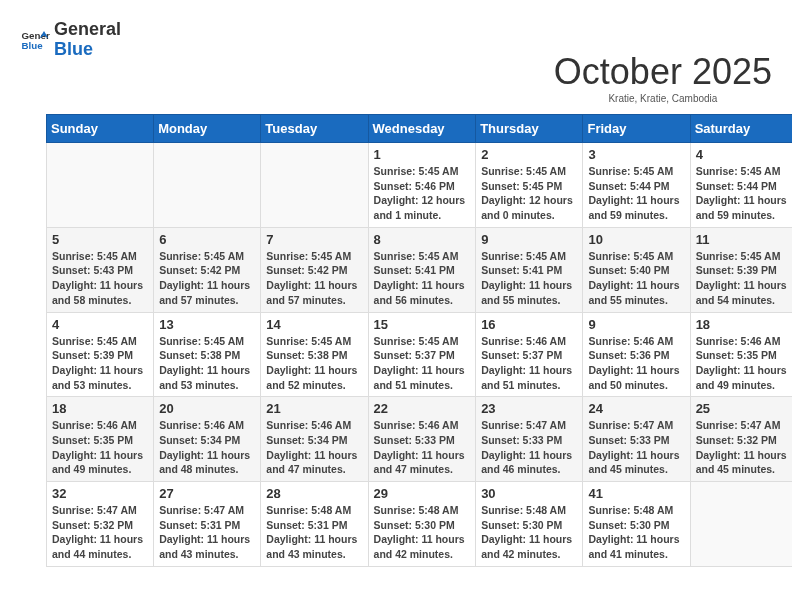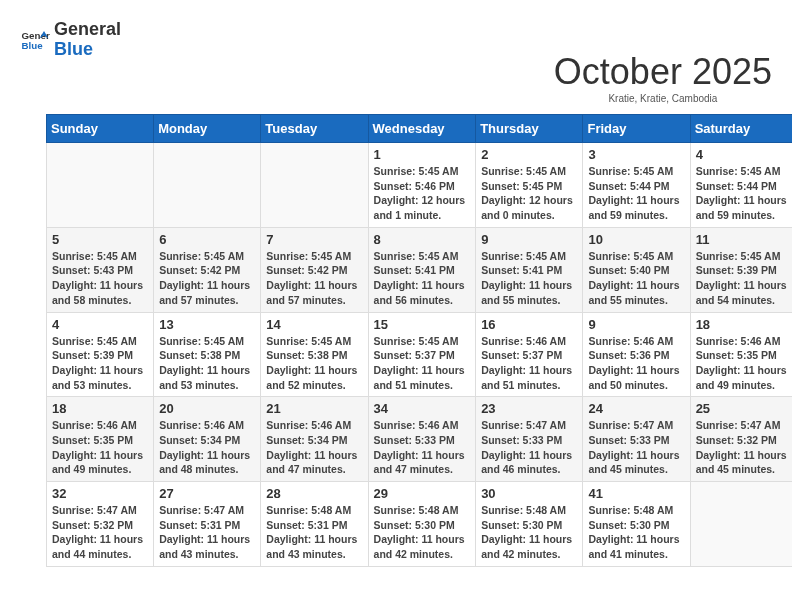--- a/index.html
+++ b/index.html
@@ -271,21 +271,21 @@
 and 48 minutes.</div>
         </td>
         <td>
           <span class="day-number">21</span>
           <div class="day-info" style="white-space: pre-line;">Sunrise: 5:46 AM
 Sunset: 5:34 PM
 Daylight: 11 hours
 and 47 minutes.</div>
         </td>
         <td>
-          <span class="day-number">34</span>
+          <span class="day-number">22</span>
           <div class="day-info" style="white-space: pre-line;">Sunrise: 5:46 AM
 Sunset: 5:33 PM
 Daylight: 11 hours
 and 47 minutes.</div>
         </td>
         <td>
           <span class="day-number">23</span>
           <div class="day-info" style="white-space: pre-line;">Sunrise: 5:47 AM
 Sunset: 5:33 PM
 Daylight: 11 hours

